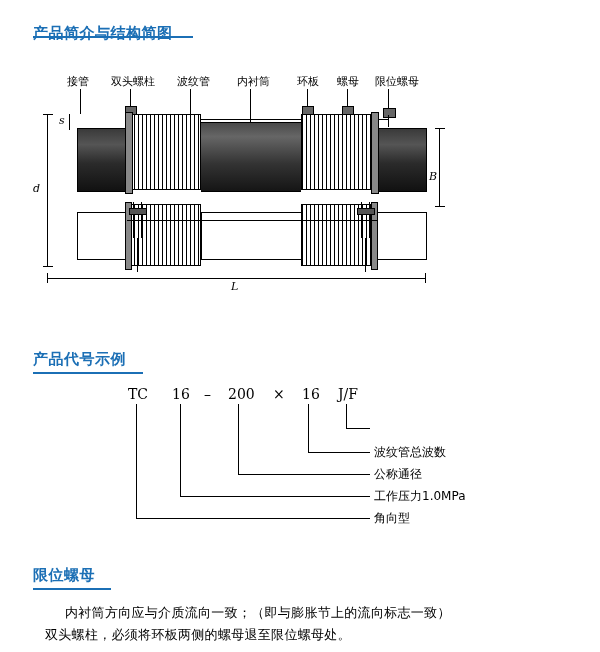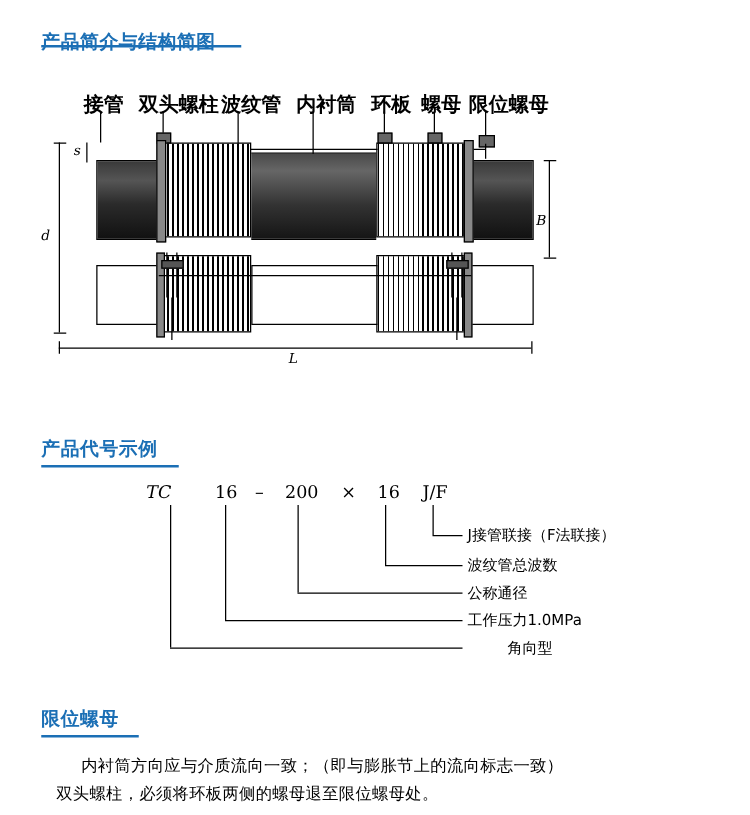--- a/index.html
+++ b/index.html
@@ -33,25 +33,24 @@
   
   #figure1 {
     position: absolute;
     left: 55px;
     top: 62px;
     width: 450px;
     height: 230px;
   }
   .lbl {
     position: absolute;
-    font-size: 16px;
+    font-size: 11px;
     white-space: nowrap;
     color: #000;
     font-family: "DejaVu Sans", sans-serif;
-    font-weight: bold;
   }
   .leader {
     position: absolute;
     width: 1px;
     background: #000;
   }
   .hline {
     position: absolute;
     height: 1px;
     background: #000;
@@ -232,44 +231,43 @@
   <div class="hline" style="left:-8px; top:216px; width:378px;"></div>
   <div class="vline" style="left:-8px; top:211px; height:10px;"></div>
   <div class="vline" style="left:370px; top:211px; height:10px;"></div>
   <div class="dim-label" style="left:176px; top:218px;">L</div>
 </div>
 
 <div class="section-title" style="left:33px; top:350px;">产品代号示例</div>
 <div class="title-underline" style="left:33px; top:372px; width:110px;"></div>
 
 <div id="figure2">
-  <div class="code-part" style="left:7px; top:8px;font-style:italic;">TC</div>
+  <div class="code-part" style="left:18px; top:8px;">TC</div>
   <div class="code-part" style="left:62px; top:8px;">16</div>
   <div class="code-part" style="left:94px; top:8px;">–</div>
   <div class="code-part" style="left:118px; top:8px;">200</div>
   <div class="code-part" style="left:163px; top:8px;">×</div>
   <div class="code-part" style="left:192px; top:8px;">16</div>
   <div class="code-part" style="left:228px; top:8px;">J/F</div>
 
   <div class="vline" style="left:236px; top:26px; height:24px;"></div>
   <div class="vline" style="left:198px; top:26px; height:48px;"></div>
   <div class="vline" style="left:128px; top:26px; height:70px;"></div>
   <div class="vline" style="left:70px; top:26px; height:92px;"></div>
   <div class="vline" style="left:26px; top:26px; height:114px;"></div>
 
   <div class="hline" style="left:236px; top:50px; width:24px;"></div>
   <div class="hline" style="left:198px; top:74px; width:62px;"></div>
   <div class="hline" style="left:128px; top:96px; width:132px;"></div>
   <div class="hline" style="left:70px; top:118px; width:190px;"></div>
   <div class="hline" style="left:26px; top:140px; width:234px;"></div>
 
-  <div class="note" style="left:264px; top:42px;">J接管联接（F法联接）</div>
   <div class="note" style="left:264px; top:66px;">波纹管总波数</div>
   <div class="note" style="left:264px; top:88px;">公称通径</div>
   <div class="note" style="left:264px; top:110px;text-align:right;">工作压力1.0MPa</div>
-  <div class="note" style="left:264px; top:132px;margin-left:32px;">角向型</div>
+  <div class="note" style="left:264px; top:132px;">角向型</div>
 </div>
 
 <div class="section-title" style="left:33px; top:566px;">限位螺母</div>
 <div class="title-underline" style="left:33px; top:588px; width:78px;"></div>
 
 <div class="install-line" style="left:45px; top:604px;margin-left:20px;">内衬筒方向应与介质流向一致；（即与膨胀节上的流向标志一致）</div>
 <div class="install-line" style="left:45px; top:626px;">双头螺柱，必须将环板两侧的螺母退至限位螺母处。</div>
 
 </body></html>

